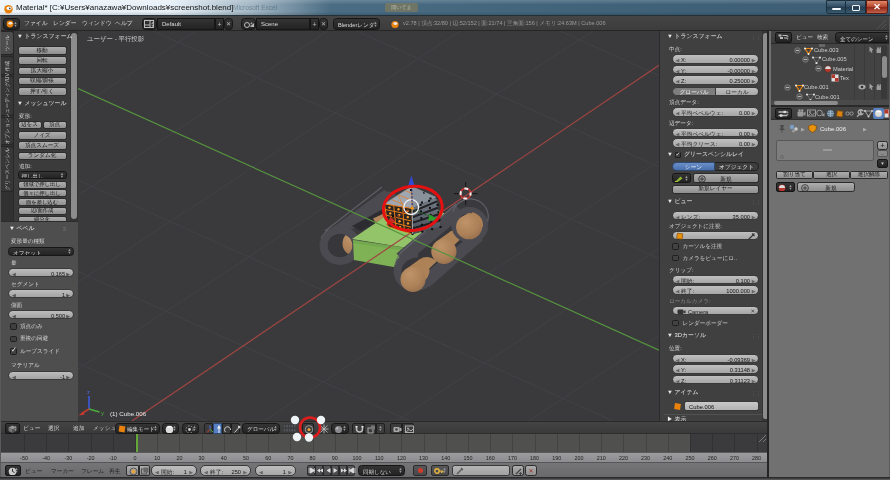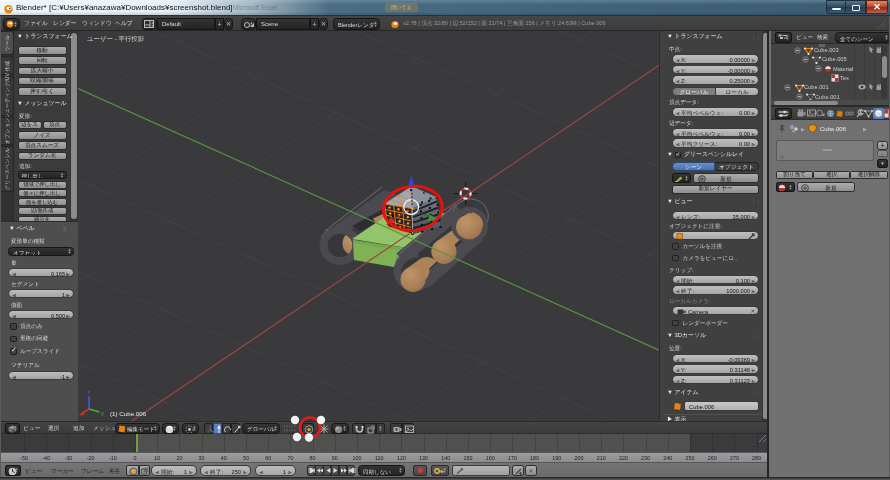--- a/index.html
+++ b/index.html
@@ -24,21 +24,21 @@
   background:linear-gradient(to right,#eef5fa 0px,#e7f0f7 170px,#9fb4c2 255px,#4b6d84 330px,#41637a 600px,#3c5d74 890px);">
  <div class="abs" style="left:0;top:0;width:890px;height:16px;
   background:linear-gradient(#ffffff2e,#0000 28%,#0000 72%,#00000030);"></div>
  <div class="abs" style="left:0;top:14.5px;width:890px;height:1.5px;background:#22303a;"></div>
  <svg class="abs" style="left:3px;top:2.5px" width="11" height="11" viewBox="0 0 11 11">
    <circle cx="5.5" cy="6.3" r="4.2" fill="#e8820c"></circle>
    <path d="M0.6 3.2 L5 4.6 L7 3.1 Z" fill="#e8820c"></path>
    <ellipse cx="6" cy="5.2" rx="2.6" ry="1.7" fill="#fff"></ellipse>
    <circle cx="6.8" cy="5.3" r="0.9" fill="#30485c"></circle>
  </svg>
- <div class="abs" style="left:16px;top:3.2px;font-size:8px;color:#111;">Blender* [C:¥Users¥anazawa¥Downloads¥screenshot.blend]</div>
+ <div class="abs" style="left:16px;top:3.2px;font-size:8px;color:#111;">Material* [C:¥Users¥anazawa¥Downloads¥screenshot.blend]</div>
  <div class="abs" style="left:233px;top:3.5px;font-size:6.5px;color:#24364766;">Microsoft Excel</div>
  <div class="abs" style="left:385px;top:2.5px;width:33px;height:9px;background:#93804f88;border-radius:2px;">
    <div style="font-size:5px;color:#fffdec7a;text-align:center;line-height:9px;">開いてま</div>
     </div>
  <div class="abs" style="left:826px;top:0px;width:62px;height:13.5px;">
    <div class="abs" style="left:0;top:0;width:20px;height:13.5px;background:linear-gradient(#587488,#324d63 45%,#243d50 55%,#3a5a70);border:1px solid #1b2e3d;border-radius:0 0 0 3px;">
      <div class="abs" style="left:5px;top:7px;width:9px;height:2px;background:#f2f6f8;border-radius:1px;"></div>
       </div>
    <div class="abs" style="left:20px;top:0;width:20px;height:13.5px;background:linear-gradient(#587488,#324d63 45%,#243d50 55%,#3a5a70);border:1px solid #1b2e3d;border-left:none;">
      <div class="abs" style="left:6px;top:3.5px;width:8px;height:6px;border:1.6px solid #f2f6f8;border-radius:1px;"></div>

